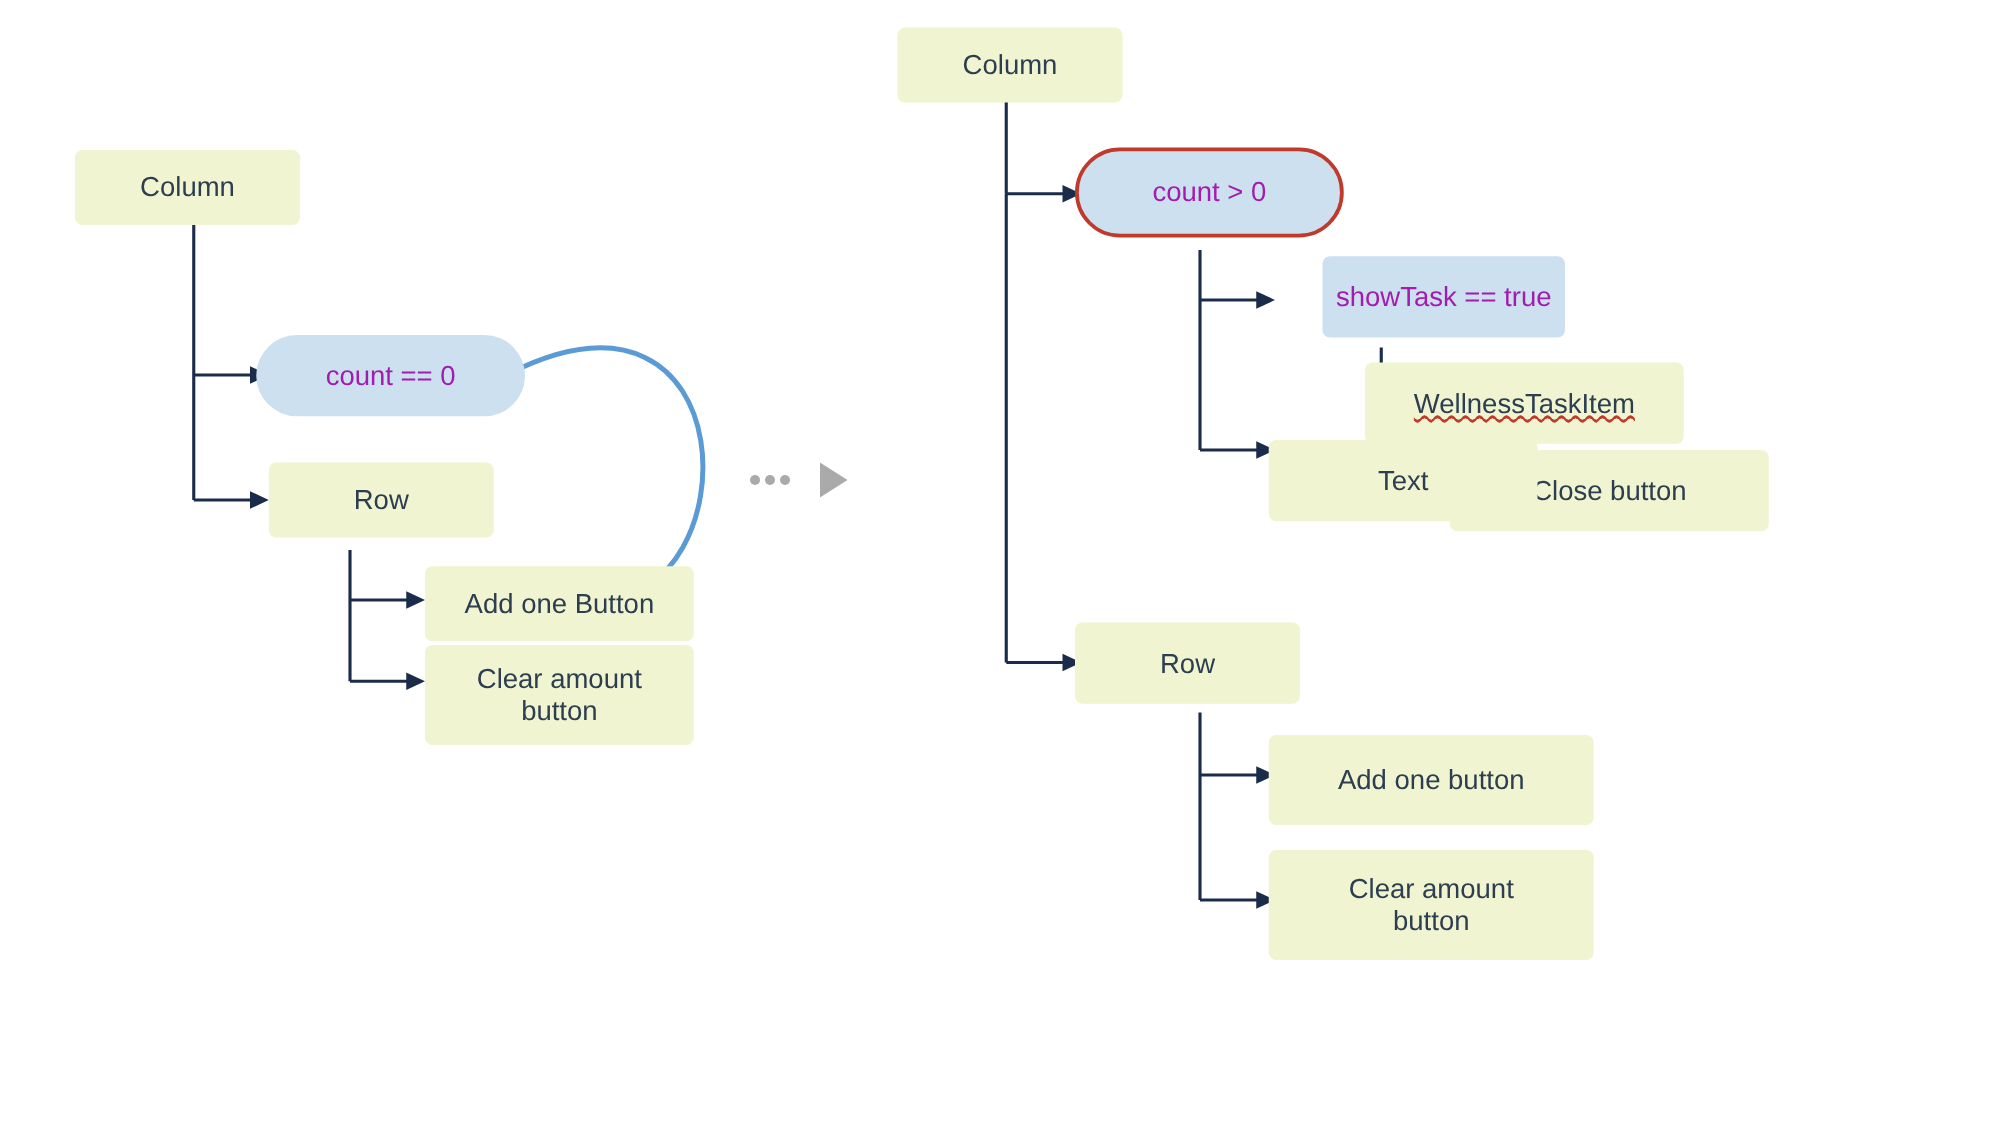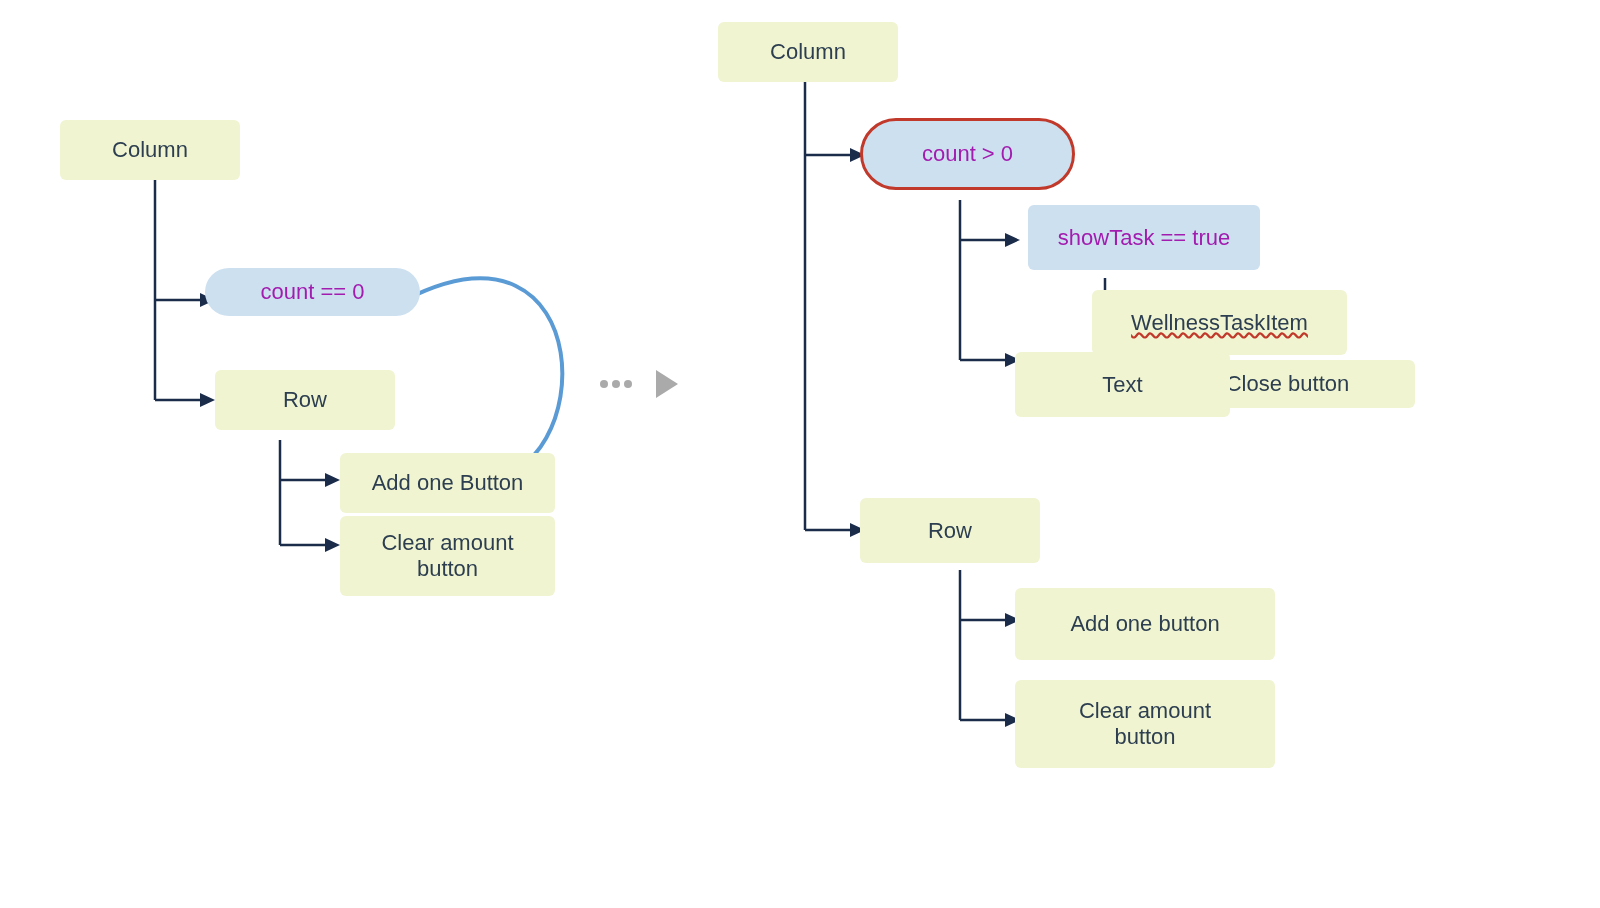--- a/index.html
+++ b/index.html
@@ -119,21 +119,21 @@
 
   <line x1="960" y1="620" x2="1010" y2="620" stroke="#1a2c4a" stroke-width="2.5"></line>
   <polygon points="1005,613 1020,620 1005,627" fill="#1a2c4a"></polygon>
 
   <line x1="960" y1="720" x2="1010" y2="720" stroke="#1a2c4a" stroke-width="2.5"></line>
   <polygon points="1005,713 1020,720 1005,727" fill="#1a2c4a"></polygon>
 </svg>
 
 <div class="node node-yellow" style="left:60px; top:120px; width:180px; height:60px;">Column</div>
 
-<div class="node node-blue node-oval" style="left:205px; top:268px; width:215px; height:48px;">count == 0</div>
+<div class="node node-blue node-oval" style="left:205px; top:268px; width:215px; height:65px;">count == 0</div>
 
 <div class="node node-yellow" style="left:215px; top:370px; width:180px; height:60px;">Row</div>
 
 <div class="node node-yellow" style="left:340px; top:453px; width:215px; height:60px;">Add one Button</div>
 
 <div class="node node-yellow" style="left:340px; top:516px; width:215px; height:80px; white-space: pre-line;">
   <span style="white-space:pre-line; text-align:center;">Clear amount
 button</span>
 </div>
 
@@ -142,25 +142,25 @@
   <div class="dot"></div>
   <div class="dot"></div>
   <div style="width:16px;"></div>
   <div class="arrow-right"></div>
 </div>
 
 <div class="node node-yellow" style="left:718px; top:22px; width:180px; height:60px;">Column</div>
 
 <div class="node node-blue node-oval node-oval-red-border" style="left:860px; top:118px; width:215px; height:72px;">count &gt; 0</div>
 
-<div class="node node-blue" style="left:1028px; top:205px; width:232px; height:65px;">showTask == true</div>
+<div class="node node-blue" style="left:1058px; top:205px; width:194px; height:65px;">showTask == true</div>
 
 <div class="node node-yellow" style="left:1092px; top:290px; width:255px; height:65px; text-decoration-line: underline; text-decoration-color: #c0392b; text-decoration-style: wavy;">WellnessTaskItem</div>
 
-<div class="node node-yellow" style="left:1160px; top:360px; width:255px; height:48px;">Close button</div>
+<div class="node node-yellow" style="left:1160px; top:360px; width:255px; height:65px;">Close button</div>
 
 <div class="node node-yellow" style="left:1015px; top:326px; width:215px; height:65px;margin-top:26px;">Text</div>
 
 <div class="node node-yellow" style="left:860px; top:498px; width:180px; height:65px;">Row</div>
 
 <div class="node node-yellow" style="left:1015px; top:588px; width:260px; height:72px;">Add one button</div>
 
 <div class="node node-yellow" style="left:1015px; top:680px; width:260px; height:88px; white-space: pre-line;">
   <span style="white-space:pre-line; text-align:center;">Clear amount
 button</span>

